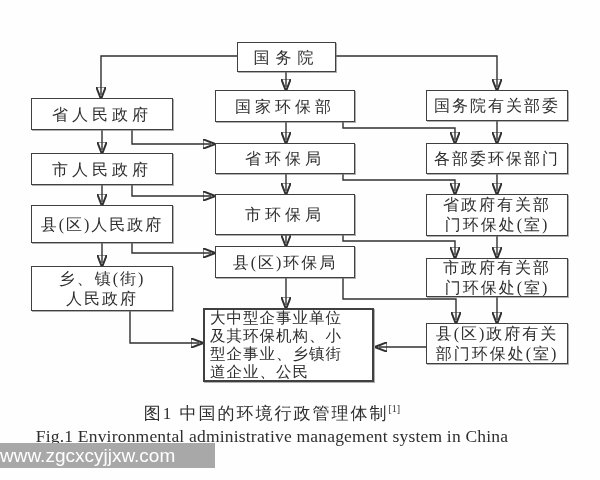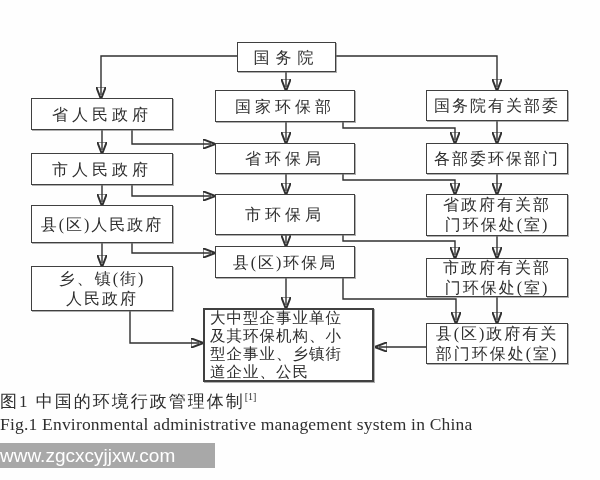--- a/index.html
+++ b/index.html
@@ -9,21 +9,21 @@
   svg.conn path{fill:none;stroke:var(--line,#303030);stroke-width:1.4;}
   .node{position:absolute;box-sizing:border-box;border:1.6px solid var(--box-border,#404040);
         background:#fff;display:flex;align-items:center;justify-content:center;
         box-shadow:1px 1px 0 rgba(110,110,110,.55);}
   .nt{white-space:pre-line;text-align:center;font-size:16px;letter-spacing:4px;line-height:19px;}
   .tight .nt{letter-spacing:2px;}
   .n-gwy .nt{letter-spacing:6px;}
   .n-big{border-width:2px;}
   .n-big .nt{text-align:left;width:100%;padding:0 5px;font-size:15.5px;letter-spacing:1px;line-height:18px;}
   .two .nt{line-height:20px;}
-  .caption{position:absolute;left:0;width:512px;}
+  .caption{position:absolute;left:16px;width:512px;text-align:center;margin-top:12px;}
   .cap-zh{top:390px;font-size:17px;letter-spacing:2px;}
   .cap-zh sup{font-size:10px;letter-spacing:0;}
   .cap-en{top:414px;font-size:17.5px;letter-spacing:.2px;}
   .wm{position:absolute;background:var(--watermark-bg,#a8a8a8);color:var(--watermark-text,#fff);
       font-family:"Liberation Sans","DejaVu Sans",sans-serif;font-size:19px;
       display:flex;align-items:center;}
   .wm-top{left:447px;top:11px;width:153px;height:27px;padding-left:9px;box-sizing:border-box;}
   .wm-bottom{left:0;top:443px;width:215px;height:25px;box-sizing:border-box;}
 </style>
 </head>

